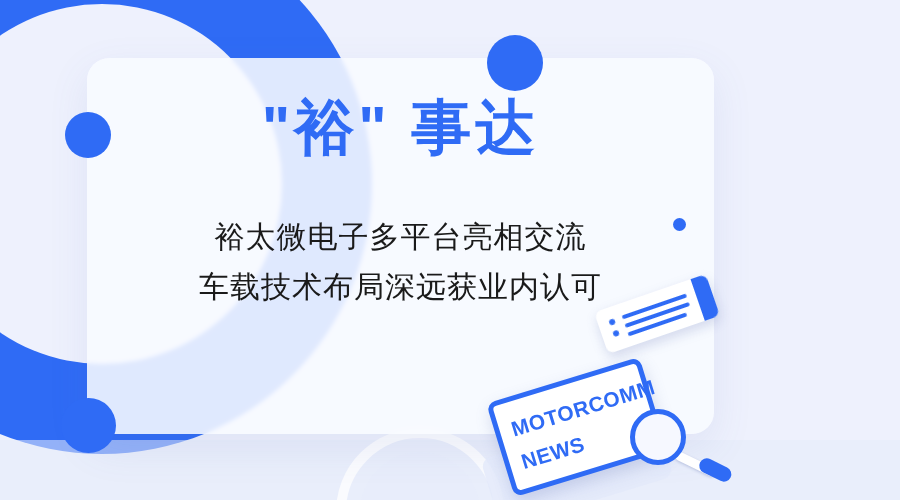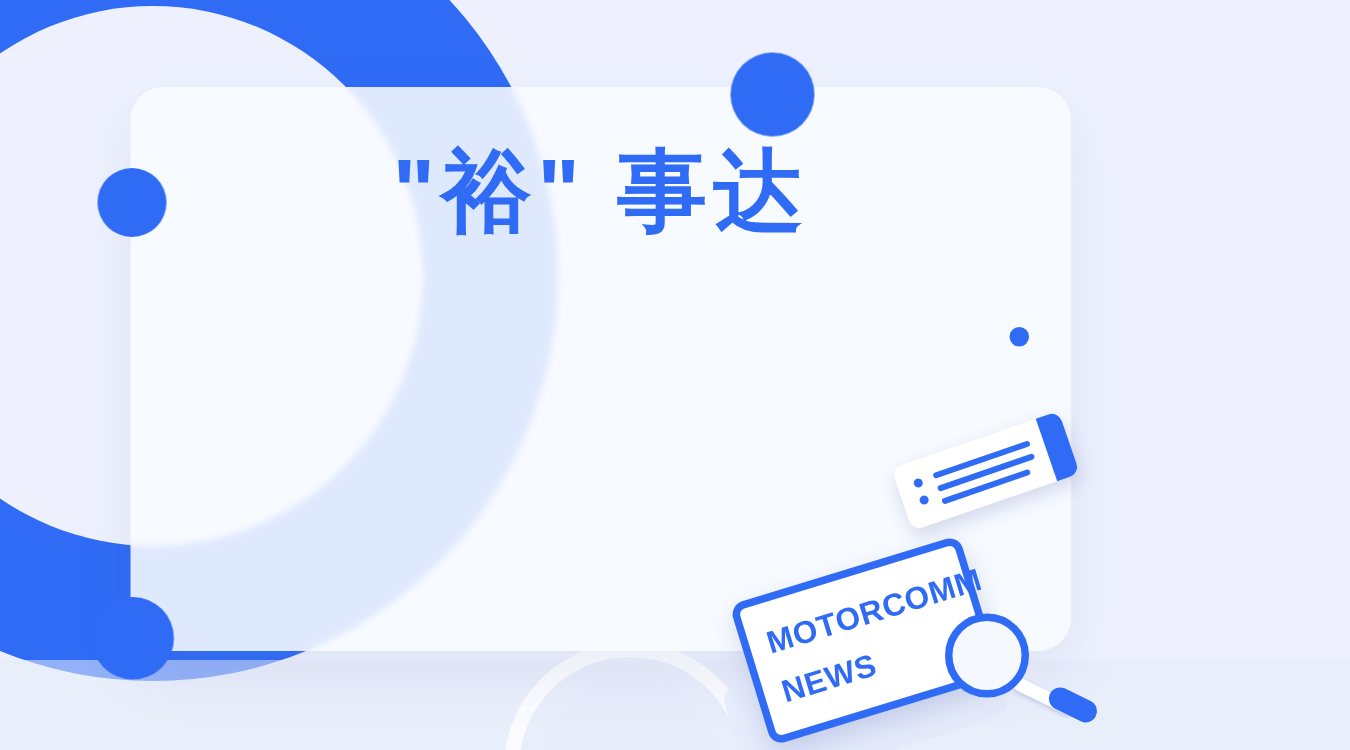--- a/index.html
+++ b/index.html
@@ -181,20 +181,24 @@
 
   <div class="main-card"></div>
 
   <div class="dot dot-tl"></div>
   <div class="dot dot-top"></div>
   <div class="dot dot-mid"></div>
   <div class="dot dot-bl"></div>
 
   <div class="headline">"裕" 事达</div>
 
+  <div class="subhead">
+    <div>裕太微电子多平台亮相交流</div>
+    <div>车载技术布局深远获业内认可</div>
+  </div>
 
   <div class="note">
     <div class="d1"></div>
     <div class="d2"></div>
     <div class="l1"></div>
     <div class="l2"></div>
     <div class="l3"></div>
     <div class="tab"></div>
   </div>
 

